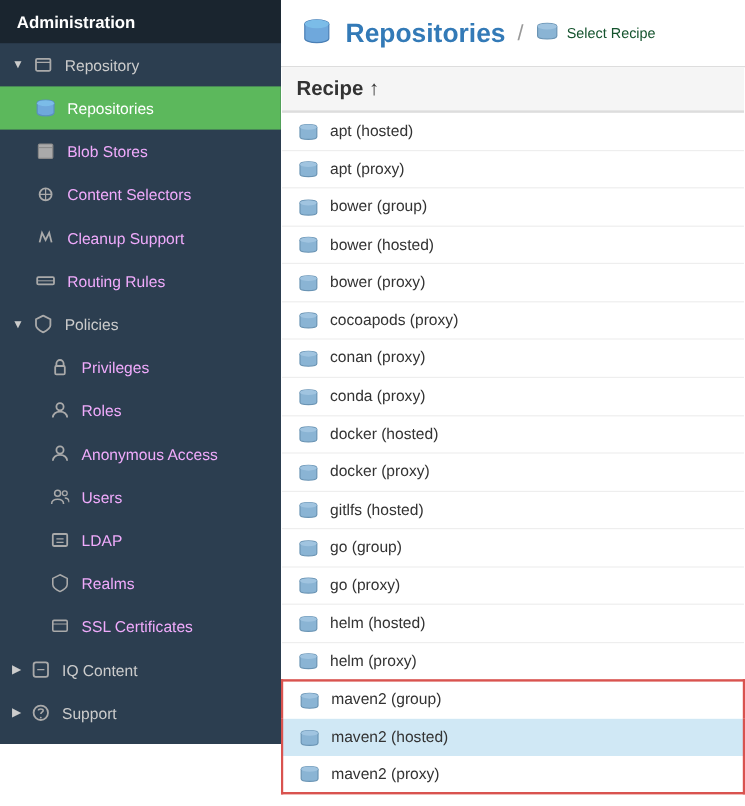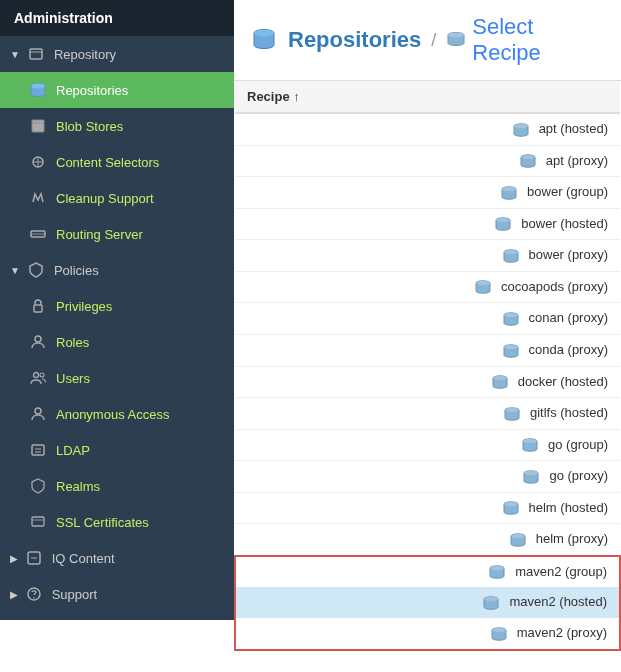--- a/index.html
+++ b/index.html
@@ -34,28 +34,28 @@
       color: #ccc;
       font-size: 13px;
       user-select: none;
     }
 
     .sidebar-item {
       display: flex;
       align-items: center;
       padding: 8px 10px 8px 28px;
       cursor: pointer;
-      color: #bef264;
+      color: #f0abfc;
       font-size: 13px;
     }
     .sidebar-item.active {
       background: #5cb85c;
       color: #fff;
     }
-    .sidebar-item.indent2 { padding-left: 28px; }
+    .sidebar-item.indent2 { padding-left: 40px; }
 
     .sidebar-icon {
       width: 20px;
       height: 20px;
       margin-right: 8px;
       display: inline-flex;
       align-items: center;
       justify-content: center;
       flex-shrink: 0;
     }
@@ -91,22 +91,22 @@
       font-weight: bold;
       color: #337ab7;
     }
     .main-separator {
       margin: 0 10px;
       color: #999;
       font-size: 18px;
     }
     .main-subtitle-icon { margin-right: 6px; }
     .main-subtitle {
-      font-size: 22px;
-      color: #3b82f6;
+      font-size: 12px;
+      color: #14532d;
     }
 
     .table-container {
       flex: 1;
       overflow-y: auto;
     }
     .table-container::-webkit-scrollbar { width: 6px; }
     .table-container::-webkit-scrollbar-thumb { background: #ccc; }
 
     table {
@@ -115,30 +115,29 @@
     }
     thead tr {
       background: #f5f5f5;
       border-bottom: 2px solid #ddd;
     }
     thead th {
       text-align: left;
       padding: 8px 12px;
       font-weight: bold;
       color: #333;
-      font-size: 13px;
+      font-size: 17px;
     }
     tbody tr {
       border-bottom: 1px solid #eee;
     }
     tbody td {
       padding: 7px 12px;
       color: #333;
       font-size: 13px;
-      text-align: right;
     }
     .row-icon {
       margin-right: 8px;
       vertical-align: middle;
     }
 
     
   </style>
 </head>
 <body>
@@ -193,21 +192,21 @@
     </span>
     <span>Cleanup Support</span>
   </div>
   <div class="sidebar-item">
     <span class="sidebar-icon">
       <svg width="18" height="16" viewBox="0 0 18 16">
           <rect x="2" y="5" width="14" height="6" rx="1" fill="none" stroke="#aaa" stroke-width="1.5"></rect>
           <line x1="2" y1="8" x2="16" y2="8" stroke="#aaa" stroke-width="0.8"></line>
         </svg>
     </span>
-    <span>Routing Server</span>
+    <span>Routing Rules</span>
   </div>
 
   <div class="sidebar-section-toggle">
     <span class="chevron">▼</span>
     <span class="sidebar-icon">
       <svg width="16" height="16" viewBox="0 0 16 16">
           <path d="M8 1 L14 4 L14 9 C14 12 8 15 8 15 C8 15 2 12 2 9 L2 4 Z" fill="none" stroke="#aaa" stroke-width="1.5"></path>
         </svg>
     </span>
     <span>Policies</span>
@@ -222,40 +221,40 @@
     <span>Privileges</span>
   </div>
   <div class="sidebar-item indent2">
     <span class="sidebar-icon">
       <svg width="16" height="16" viewBox="0 0 16 16">
           <circle cx="8" cy="5" r="3" fill="none" stroke="#aaa" stroke-width="1.5"></circle>
           <path d="M2 14 c0-3 2.7-5 6-5 s6 2 6 5" fill="none" stroke="#aaa" stroke-width="1.5"></path>
         </svg>
     </span>
     <span>Roles</span>
+  </div>
+  <div class="sidebar-item indent2">
+    <span class="sidebar-icon">
+      <svg width="16" height="16" viewBox="0 0 16 16">
+          <circle cx="8" cy="5" r="3" fill="none" stroke="#aaa" stroke-width="1.5"></circle>
+          <path d="M2 14 c0-3 2.7-5 6-5 s6 2 6 5" fill="none" stroke="#aaa" stroke-width="1.5"></path>
+        </svg>
+    </span>
+    <span>Anonymous Access</span>
   </div>
   <div class="sidebar-item indent2">
     <span class="sidebar-icon">
       <svg width="16" height="16" viewBox="0 0 16 16">
           <circle cx="6" cy="5" r="2.5" fill="none" stroke="#aaa" stroke-width="1.3"></circle>
           <path d="M1 14 c0-2.5 2.2-4 5-4 s5 1.5 5 4" fill="none" stroke="#aaa" stroke-width="1.3"></path>
           <circle cx="12" cy="5" r="2" fill="none" stroke="#aaa" stroke-width="1.1"></circle>
           <path d="M12 9 c2.2 0 3.5 1.2 3.5 3.5" fill="none" stroke="#aaa" stroke-width="1.1"></path>
         </svg>
     </span>
     <span>Users</span>
-  </div>
-  <div class="sidebar-item indent2">
-    <span class="sidebar-icon">
-      <svg width="16" height="16" viewBox="0 0 16 16">
-          <circle cx="8" cy="5" r="3" fill="none" stroke="#aaa" stroke-width="1.5"></circle>
-          <path d="M2 14 c0-3 2.7-5 6-5 s6 2 6 5" fill="none" stroke="#aaa" stroke-width="1.5"></path>
-        </svg>
-    </span>
-    <span>Anonymous Access</span>
   </div>
   <div class="sidebar-item indent2">
     <span class="sidebar-icon">
       <svg width="16" height="16" viewBox="0 0 16 16">
           <rect x="2" y="3" width="12" height="10" rx="1" fill="none" stroke="#aaa" stroke-width="1.5"></rect>
           <line x1="5" y1="7" x2="11" y2="7" stroke="#aaa" stroke-width="1"></line>
           <line x1="5" y1="10" x2="11" y2="10" stroke="#aaa" stroke-width="1"></line>
         </svg>
     </span>
     <span>LDAP</span>
@@ -405,20 +404,27 @@
                 <ellipse cx="10" cy="4" rx="7" ry="2.2" fill="#8ab4d4" stroke="#6a94b4" stroke-width="1"></ellipse>
                 <path d="M3 4 v8 c0 1.3 3.1 2.2 7 2.2 s7-0.9 7-2.2V4" fill="#8ab4d4" stroke="#6a94b4" stroke-width="1"></path>
                 <ellipse cx="10" cy="4" rx="7" ry="2.2" fill="#a0c4e0"></ellipse>
               </svg>docker (hosted)</td>
           </tr>
           <tr>
             <td><svg class="row-icon" width="20" height="16" viewBox="0 0 20 16" style="margin-right:8px;vertical-align:middle;">
                 <ellipse cx="10" cy="4" rx="7" ry="2.2" fill="#8ab4d4" stroke="#6a94b4" stroke-width="1"></ellipse>
                 <path d="M3 4 v8 c0 1.3 3.1 2.2 7 2.2 s7-0.9 7-2.2V4" fill="#8ab4d4" stroke="#6a94b4" stroke-width="1"></path>
                 <ellipse cx="10" cy="4" rx="7" ry="2.2" fill="#a0c4e0"></ellipse>
+              </svg>docker (proxy)</td>
+          </tr>
+          <tr>
+            <td><svg class="row-icon" width="20" height="16" viewBox="0 0 20 16" style="margin-right:8px;vertical-align:middle;">
+                <ellipse cx="10" cy="4" rx="7" ry="2.2" fill="#8ab4d4" stroke="#6a94b4" stroke-width="1"></ellipse>
+                <path d="M3 4 v8 c0 1.3 3.1 2.2 7 2.2 s7-0.9 7-2.2V4" fill="#8ab4d4" stroke="#6a94b4" stroke-width="1"></path>
+                <ellipse cx="10" cy="4" rx="7" ry="2.2" fill="#a0c4e0"></ellipse>
               </svg>gitlfs (hosted)</td>
           </tr>
           <tr>
             <td><svg class="row-icon" width="20" height="16" viewBox="0 0 20 16" style="margin-right:8px;vertical-align:middle;">
                 <ellipse cx="10" cy="4" rx="7" ry="2.2" fill="#8ab4d4" stroke="#6a94b4" stroke-width="1"></ellipse>
                 <path d="M3 4 v8 c0 1.3 3.1 2.2 7 2.2 s7-0.9 7-2.2V4" fill="#8ab4d4" stroke="#6a94b4" stroke-width="1"></path>
                 <ellipse cx="10" cy="4" rx="7" ry="2.2" fill="#a0c4e0"></ellipse>
               </svg>go (group)</td>
           </tr>
           <tr>

